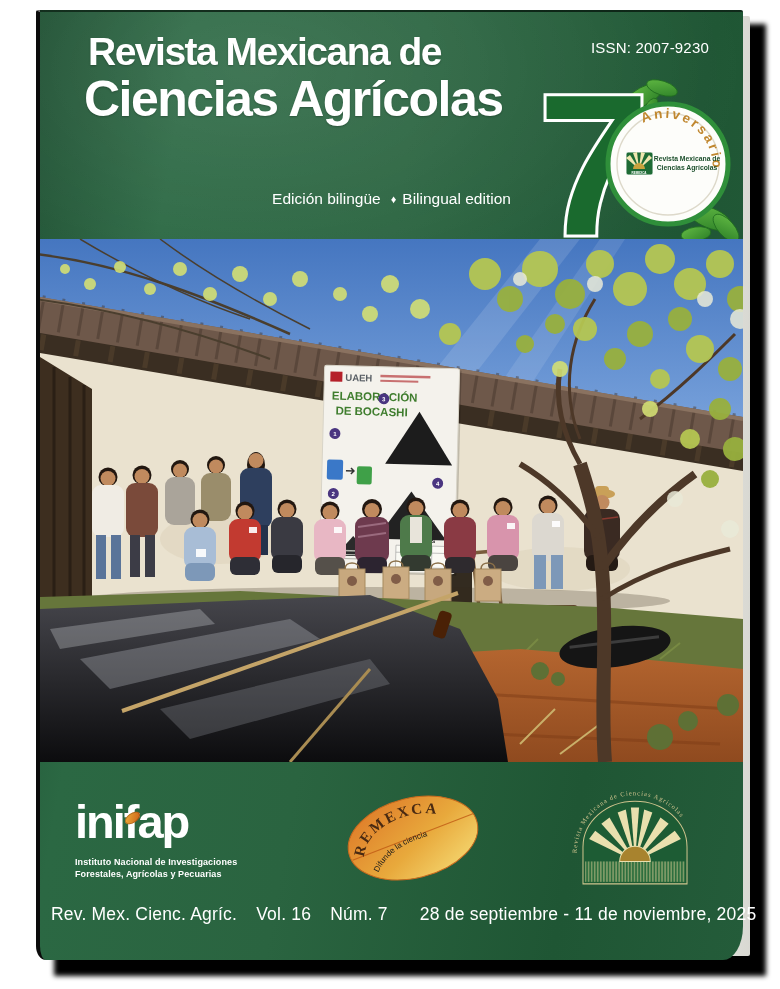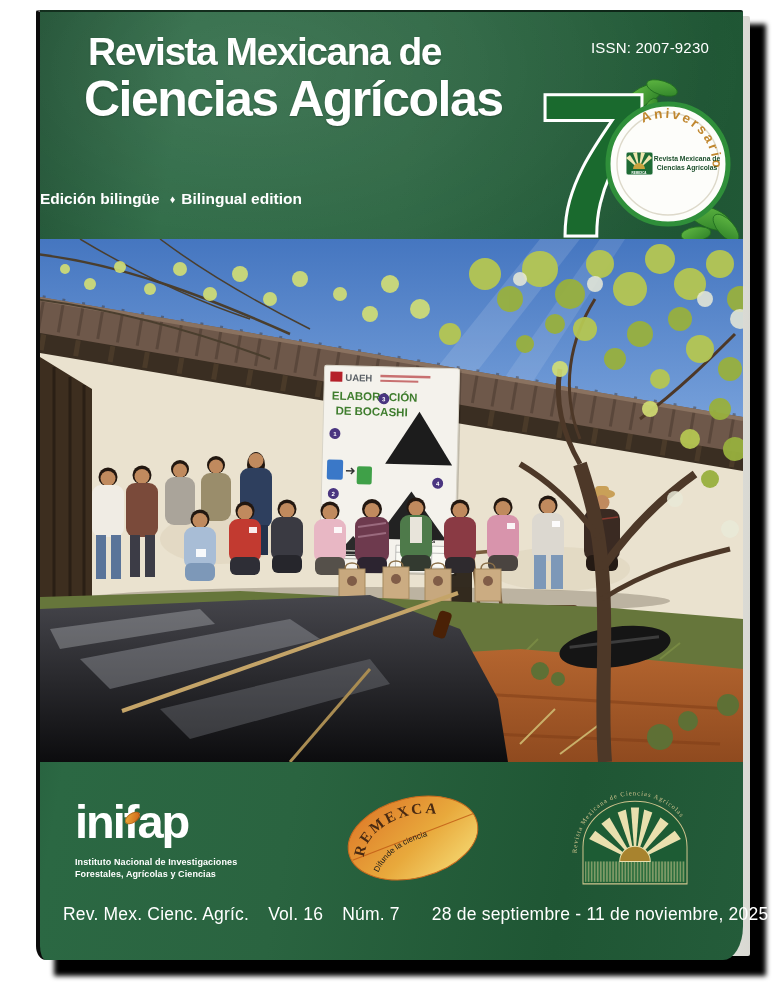--- a/index.html
+++ b/index.html
@@ -13,38 +13,38 @@
     border-radius:2px 2px 20px 10px / 2px 2px 34px 14px;z-index:3;
     background:
       radial-gradient(ellipse 900px 500px at 30% 6%, rgba(255,255,255,.10), transparent 55%),
       linear-gradient(100deg,#1d4f31 0%,#2b6843 18%,#2a6440 45%,#1f5634 78%,#245c3a 100%);}
   .cover-inner{position:absolute;left:0;top:0;width:703px;height:720px;}
 
   
   .title1{position:absolute;left:48px;top:18px;color:#fff;font-weight:bold;font-size:39px;letter-spacing:-1.5px;text-shadow:0 1px 2px rgba(0,0,0,.25);white-space:nowrap;}
   .title2{position:absolute;left:44px;top:58px;color:#fff;font-weight:bold;font-size:50px;letter-spacing:-1.5px;text-shadow:0 1px 2px rgba(0,0,0,.25);white-space:nowrap;}
   .issn{position:absolute;right:34px;top:27px;color:#fff;font-weight:normal;font-size:15px;letter-spacing:.2px;}
-  .edition{position:absolute;left:0;top:178px;width:703px;color:#fff;font-weight:bold;font-size:15.5px;}
+  .edition{position:absolute;left:0;top:178px;width:703px;text-align:center;color:#fff;font-weight:normal;font-size:15.5px;}
   .edition .sep{font-size:11px;padding:0 6px 0 10px;vertical-align:1px;}
   .badge70{position:absolute;left:498px;top:60px;width:207px;height:172px;}
 
   
   .photo{position:absolute;left:0;top:227px;width:703px;height:523px;display:block;}
 
   
   .inifap{position:absolute;left:35px;top:786px;color:#fff;}
   .inifap-word{font-weight:bold;font-size:47px;letter-spacing:-2px;line-height:1;position:relative;}
   .inifap-seed{position:absolute;left:49px;top:15px;width:17px;height:10px;border-radius:50%;
     background:linear-gradient(135deg,#f2b53e,#c85a14);transform:rotate(-35deg);box-shadow:0 0 0 1px rgba(90,40,0,.35) inset;}
   .inifap-inst{margin-top:12px;font-size:9px;font-weight:bold;line-height:1.3;letter-spacing:.1px;}
 
   .remexca{position:absolute;left:303px;top:782px;width:140px;height:88px;transform:rotate(-14deg);}
   .seal{position:absolute;left:528px;top:776px;width:134px;height:102px;}
 
-  .citation{position:absolute;left:16px;top:892px;width:703px;text-align:center;color:#fff;font-size:17.5px;letter-spacing:.2px;white-space:nowrap;}
+  .citation{position:absolute;left:4px;top:892px;width:703px;text-align:center;color:#fff;font-size:17.5px;letter-spacing:.2px;white-space:nowrap;}
   .citation span{margin:0 7px;}
   .citation .date{margin-left:20px;}
 
   
   .skin{fill:#c08a5e;}
   .hair{fill:#221710;}
   text{font-family:"Liberation Sans",sans-serif;}
   .serif{font-family:"Liberation Serif",serif;}
 </style>
 </head>
@@ -447,21 +447,21 @@
     </g>
   </svg>
 
   <div class="inifap">
     <div class="inifap-word">
       <span>inifap</span>
       <span class="inifap-seed"></span>
     </div>
     <div class="inifap-inst">
       <div>Instituto Nacional de Investigaciones</div>
-      <div>Forestales, Agrícolas y Ciencias</div>
+      <div>Forestales, Agrícolas y Pecuarias</div>
     </div>
   </div>
 
   <svg class="remexca" viewBox="0 0 140 86">
     <defs>
       <linearGradient id="remexG" x1="0" y1="0" x2="1" y2="1">
         <stop offset="0" stop-color="#dd7426"></stop>
             <stop offset=".55" stop-color="#e8a93c"></stop>
             <stop offset="1" stop-color="#f7e07a"></stop>
       </linearGradient>

